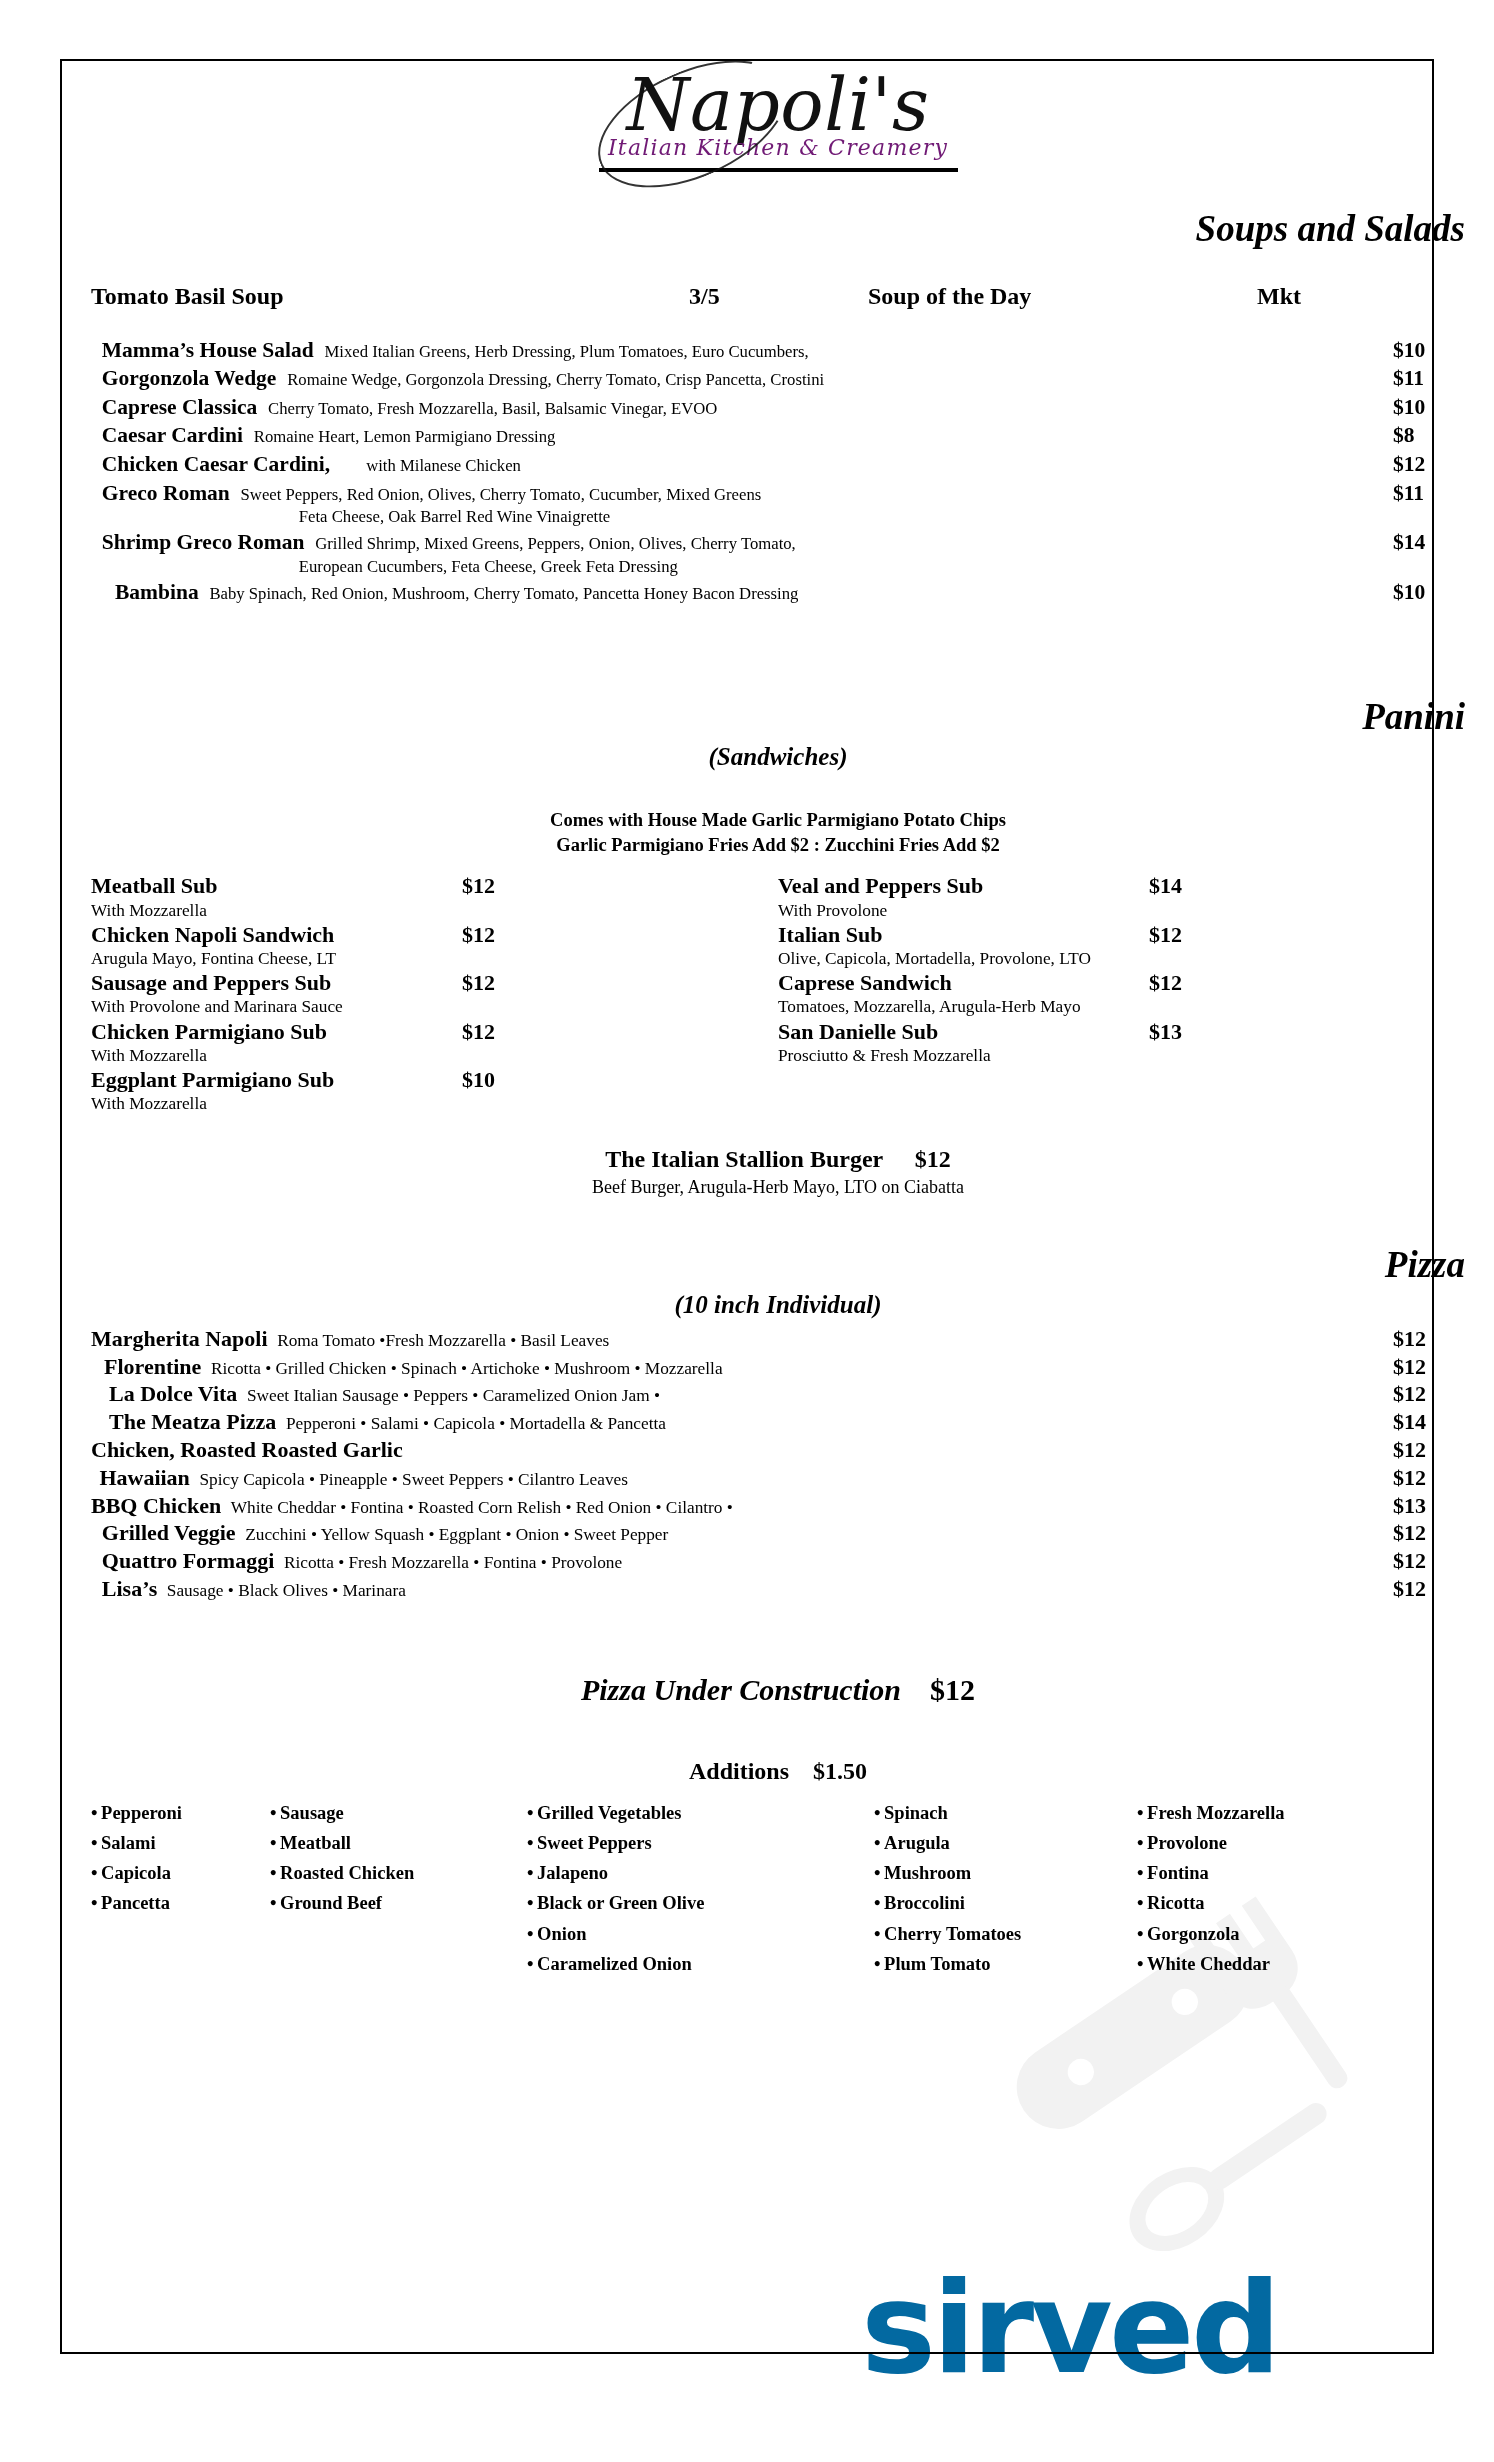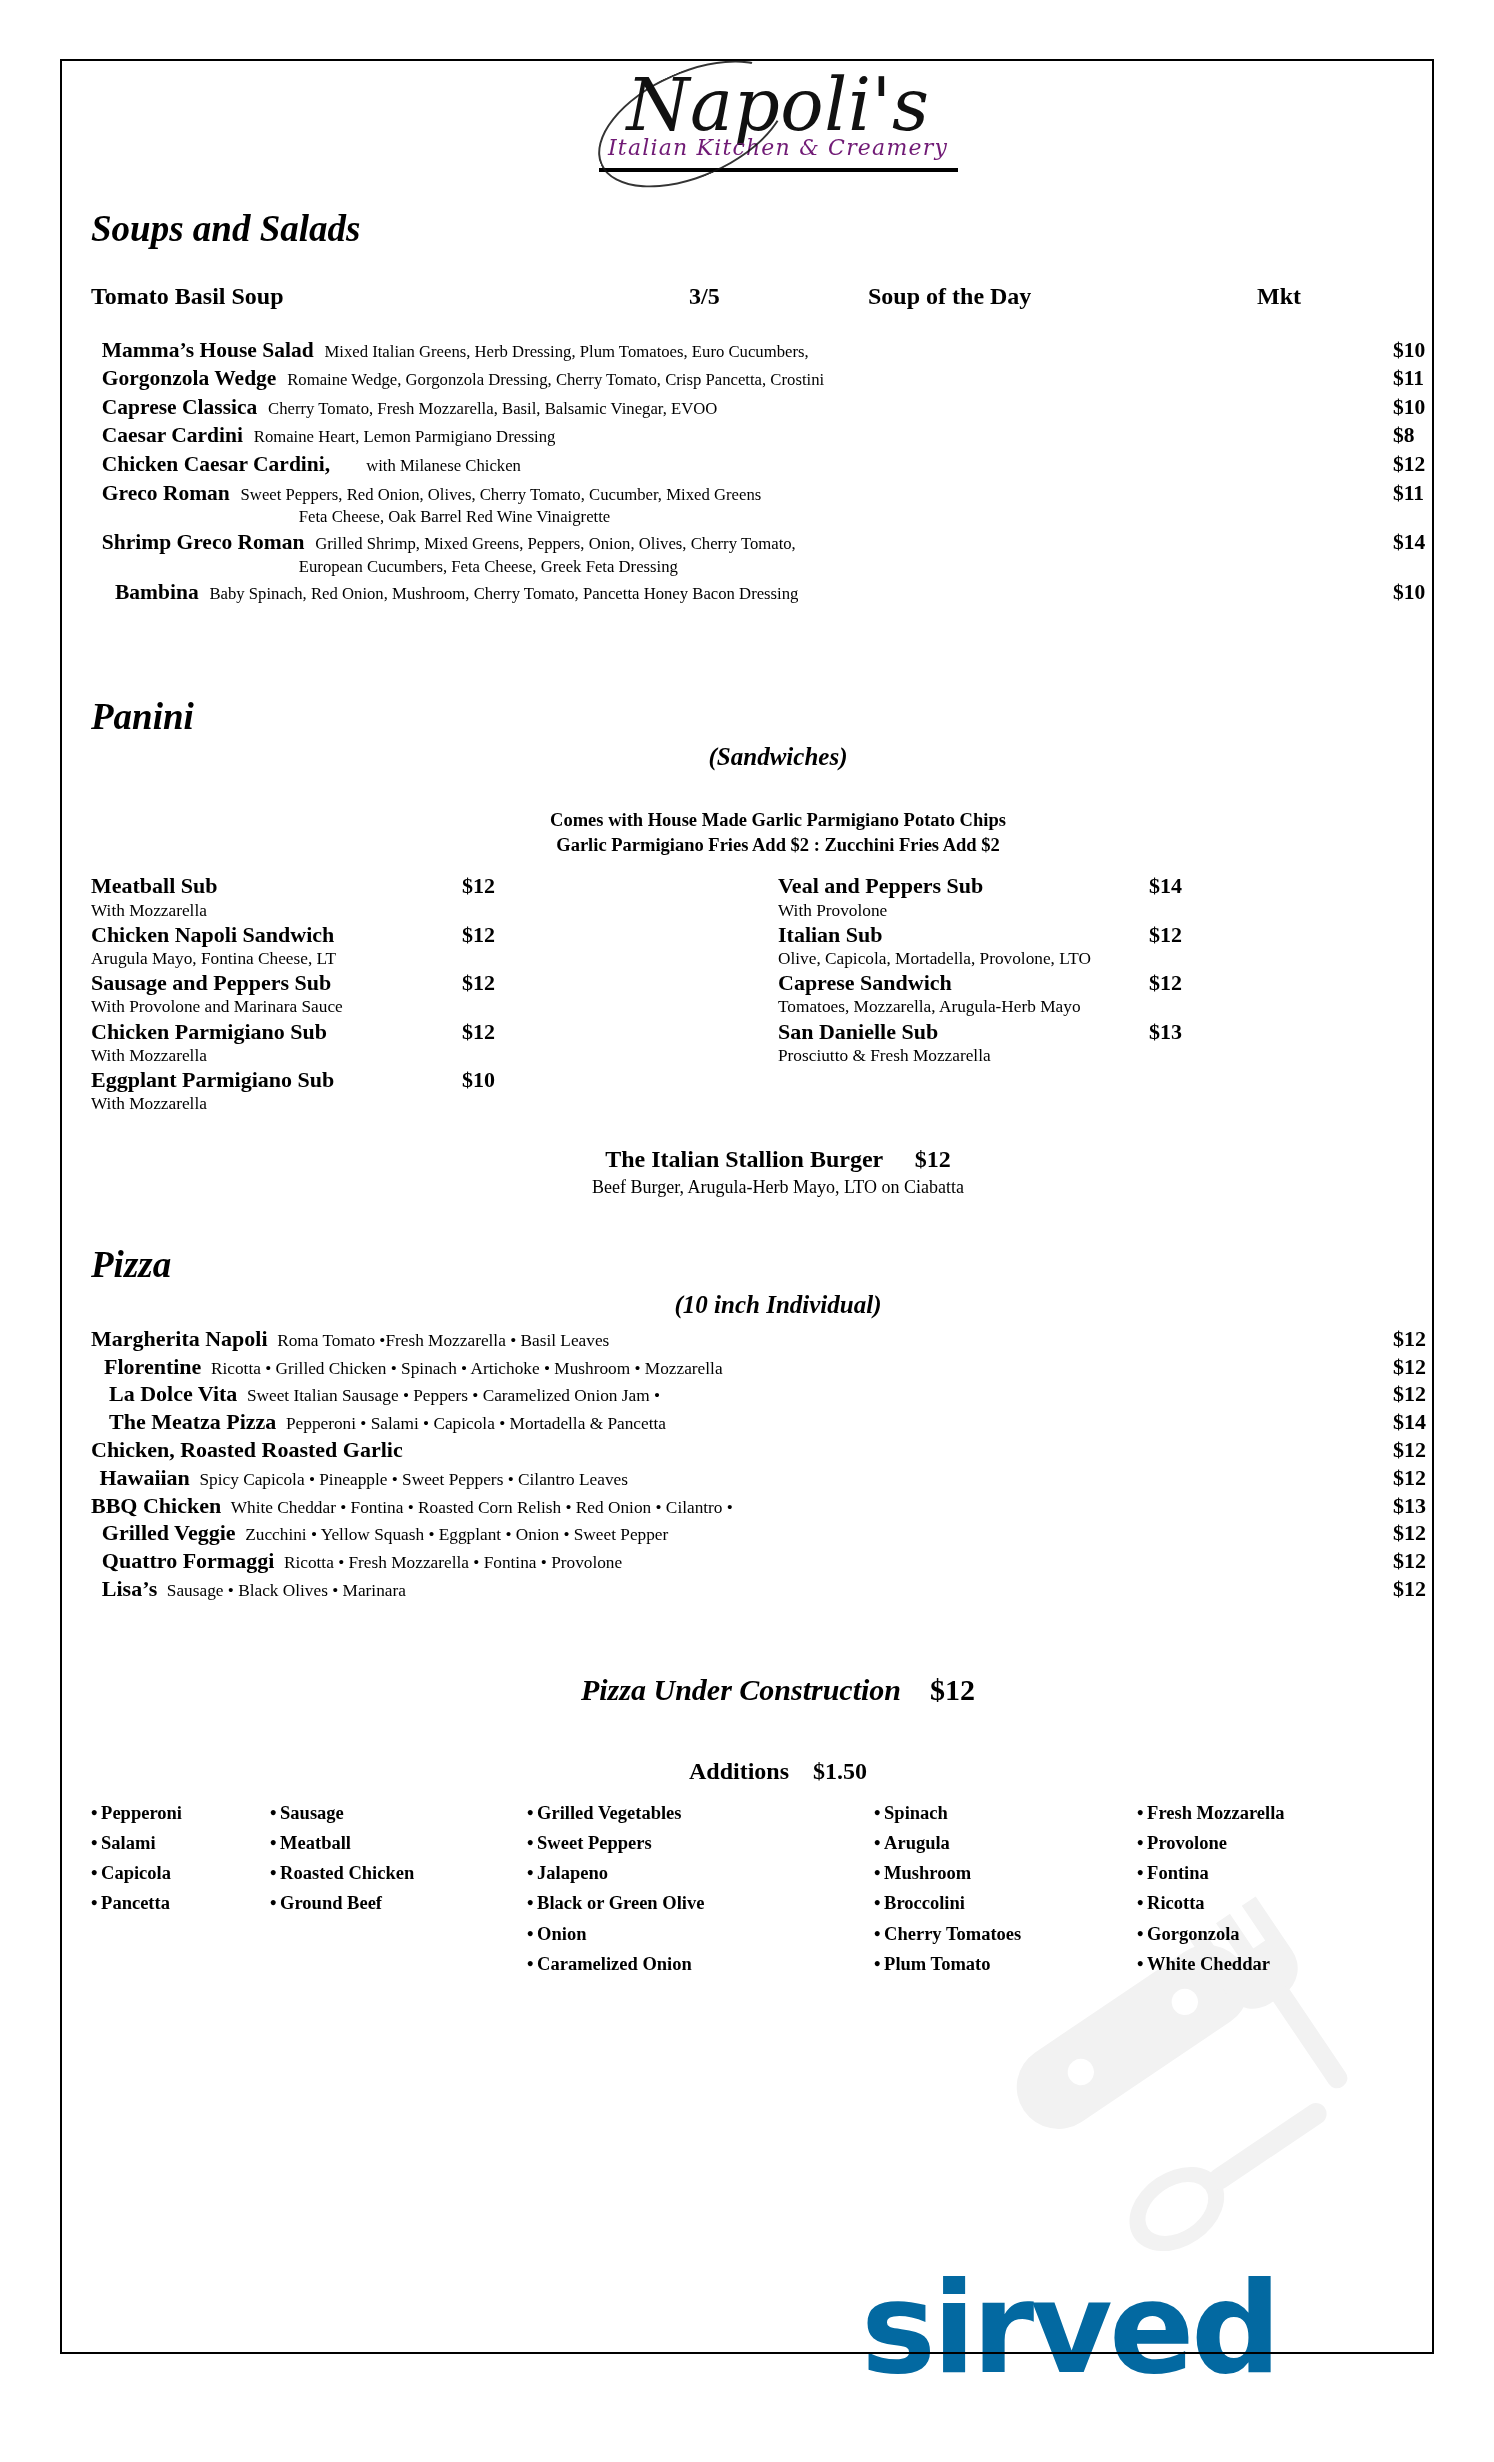--- a/index.html
+++ b/index.html
@@ -103,21 +103,21 @@
     width: 197px;
     height: 102px;
     border: 2.4px solid #111111;
     border-radius: 50%;
     transform: rotate(-24deg);
     border-right-color: transparent;
     opacity: .85;
   }
   
   .section-title {
-    text-align: left;
+    text-align: right;
     font-family: "Liberation Serif", "DejaVu Serif", serif;
     font-weight: bold;
     font-style: italic;
     font-size: 37px;
     letter-spacing: 0px;
   }
   .section-sub {
     text-align: center;
     font-family: "Liberation Serif", "DejaVu Serif", serif;
     font-weight: bold;

